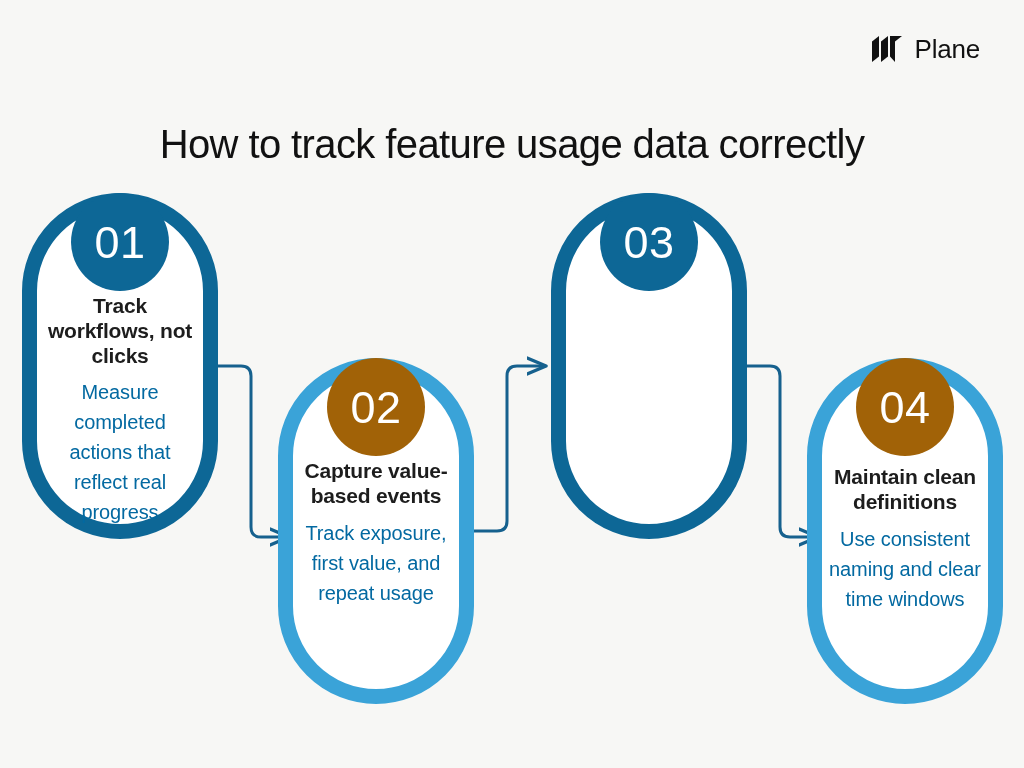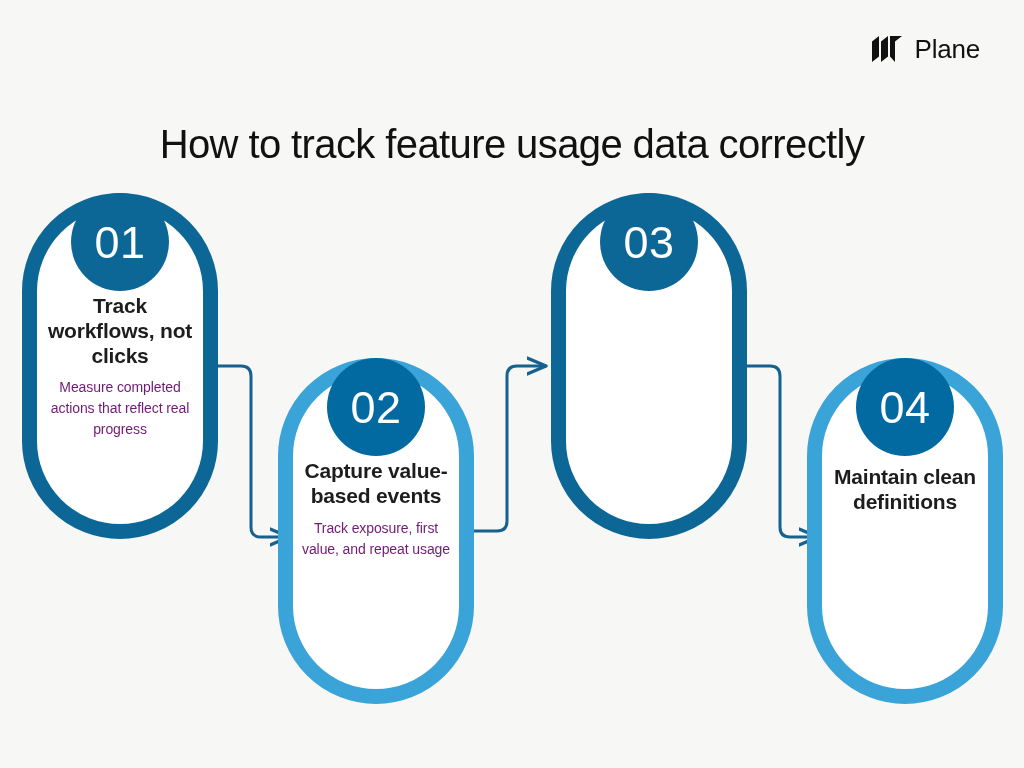--- a/index.html
+++ b/index.html
@@ -90,42 +90,42 @@
     display: flex;
     align-items: center;
     justify-content: center;
     color: #ffffff;
     font-size: 45px;
     font-weight: 300;
     letter-spacing: 0.5px;
     line-height: 1;
   }
   .badge.dark  { background: #0d6796; }
-  .badge.light { background: #0369a1; }
+  .badge.light { background: #a16207; }
 
   .step-body {
     position: absolute;
     left: 0;
     right: 0;
     top: 86px;
     padding: 0 6px;
     text-align: center;
   }
   .step-heading {
     font-size: 21px;
     font-weight: 700;
     color: #1d1d1d;
     line-height: 1.18;
     letter-spacing: -0.2px;
     margin: 0 0 9px 0;
   }
   .step-desc {
-    font-size: 14px;
+    font-size: 20px;
     font-weight: 400;
-    color: #701a75;
+    color: #0369a1;
     line-height: 1.5;
     letter-spacing: -0.1px;
     margin: 0;
   }
 
   
   #step-1 { left: 22px;  top: 193px; }
   #step-2 { left: 278px; top: 358px; }
   #step-3 { left: 551px; top: 193px; }
   #step-4 { left: 807px; top: 358px; }
@@ -183,16 +183,17 @@
   </div>
 
   <div class="step dark" id="step-3">
     <div class="badge dark">03</div>
   </div>
 
   <div class="step light" id="step-4">
     <div class="badge light">04</div>
     <div class="step-body">
       <p class="step-heading">Maintain clean definitions</p>
+      <p class="step-desc">Use consistent naming and clear time windows</p>
     </div>
   </div>
 
 </div>
 
 </body></html>

